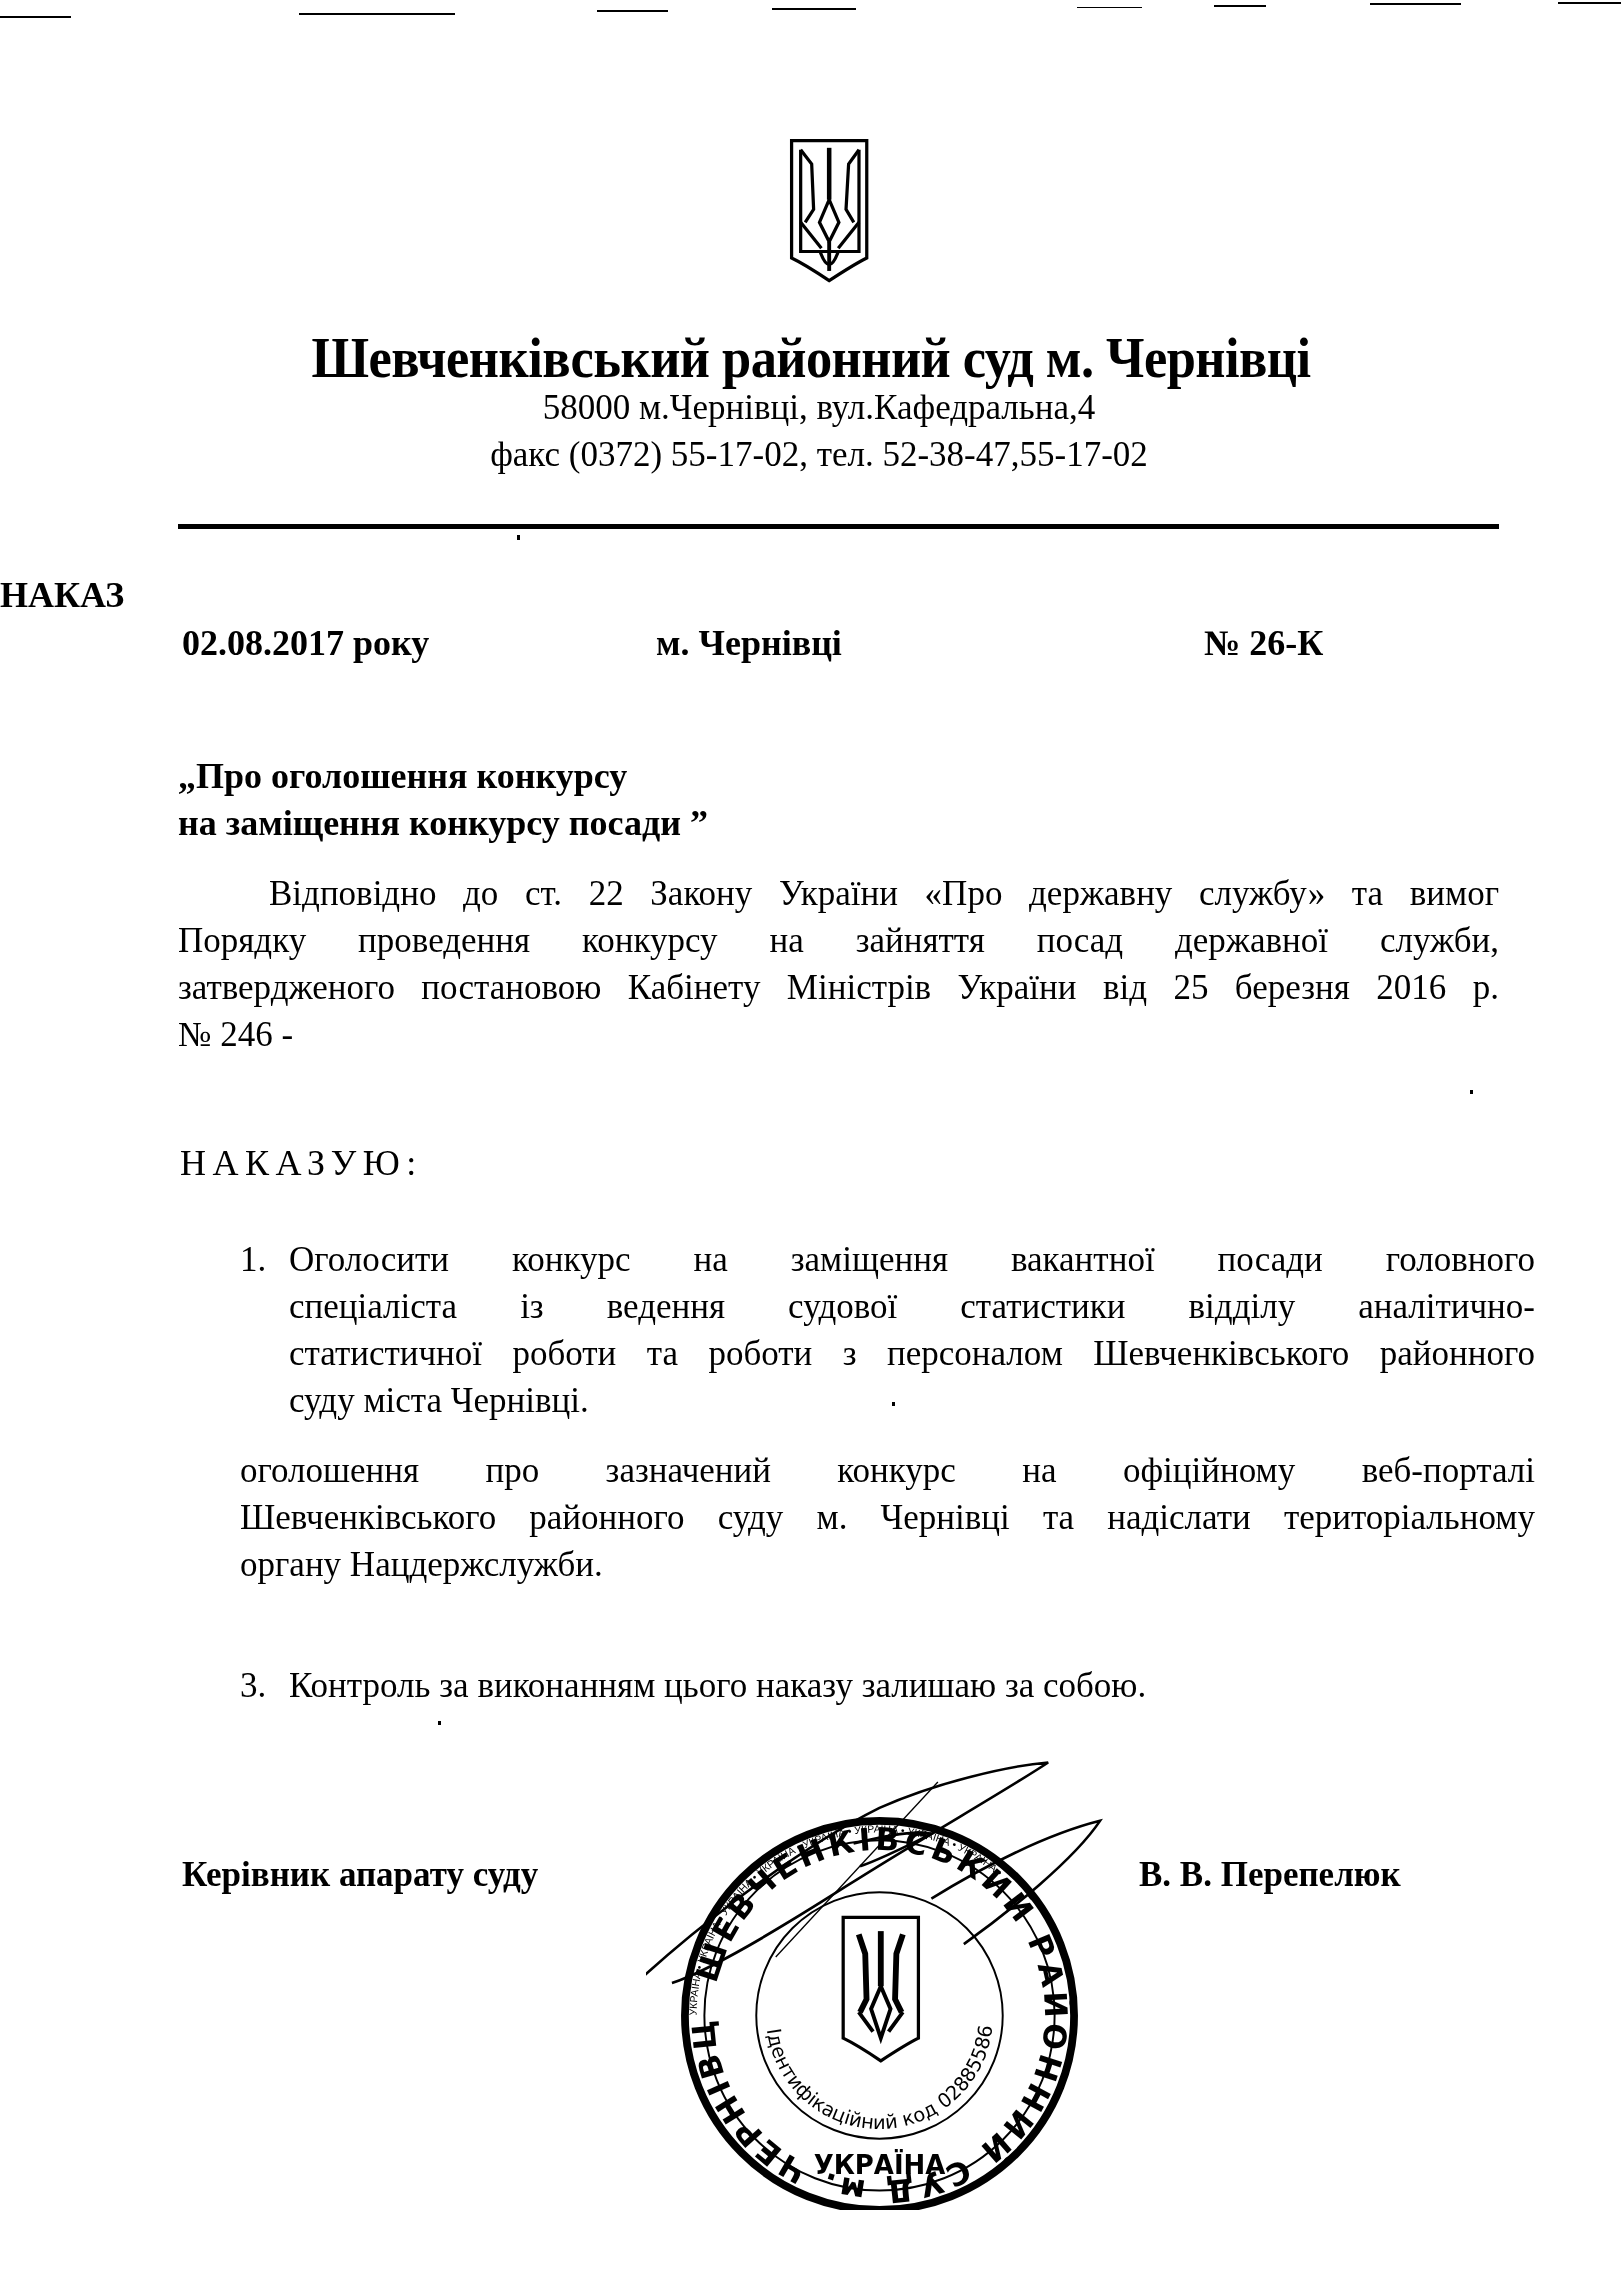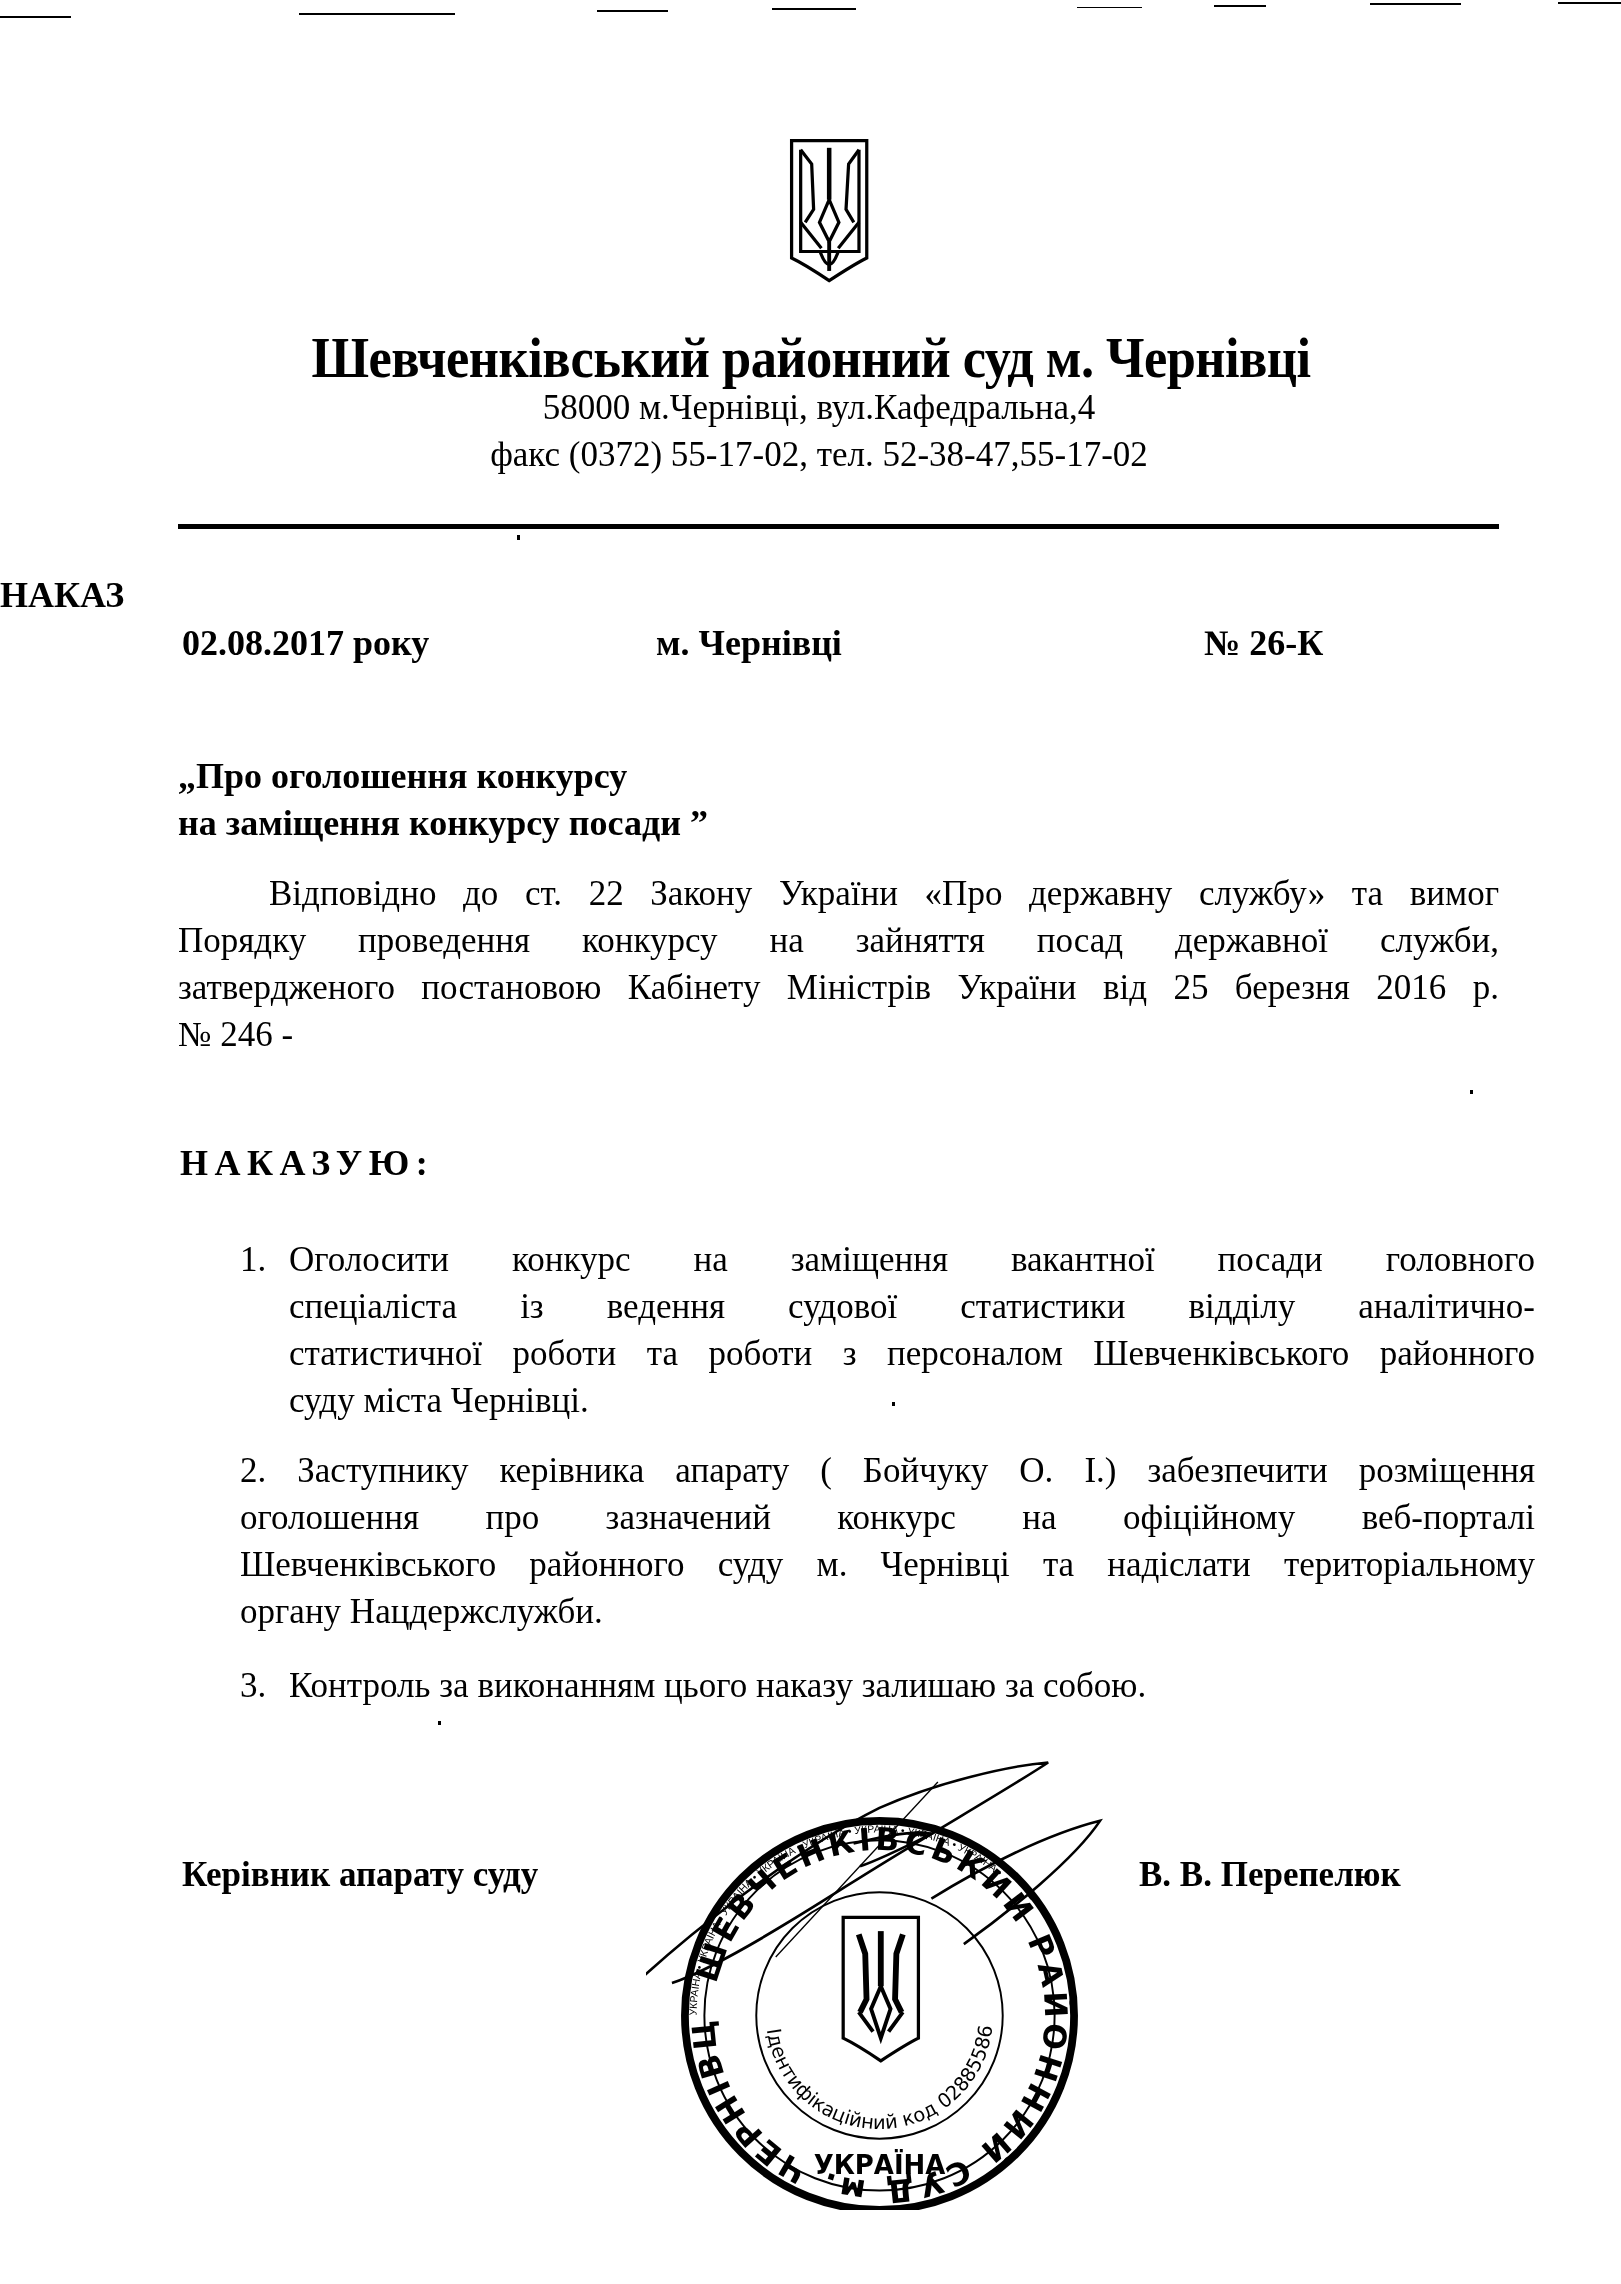--- a/index.html
+++ b/index.html
@@ -19,21 +19,21 @@
   .heading { left: 0; width: 1622px; top: 574px; font-size: 36px; font-weight: bold; }
   .date { left: 182px; top: 622px; font-size: 36px; font-weight: bold; }
   .city { left: 656px; top: 622px; font-size: 36px; font-weight: bold; }
   .num { left: 1204px; top: 622px; font-size: 36px; font-weight: bold; }
   .subject { left: 178px; top: 753px; font-size: 36px; font-weight: bold; line-height: 47px; }
   .para { position: absolute; font-size: 35px; line-height: 47px; text-align: justify; }
   .para .ln { display: block; text-align: justify; text-align-last: justify; white-space: nowrap; }
   .para .ln.last { text-align-last: left; }
   .p-intro { left: 178px; width: 1321px; top: 870px; }
   .p-intro .first { text-indent: 91px; }
-  .order-word { left: 180px; top: 1142px; font-size: 36px; font-weight: bold; letter-spacing: 6.5px; }
+  .order-word { left: 180px; top: 1142px; font-size: 36px; font-weight: normal; letter-spacing: 6.5px; }
   .item { position: absolute; font-size: 35px; line-height: 47px; }
   .item .numlbl { position: absolute; left: 0; top: 0; }
   .item .body { position: absolute; left: 49px; width: 1246px; }
   .item .body .ln { display: block; white-space: nowrap; text-align-last: justify; }
   .item .body .ln.last { text-align-last: left; }
   .item1 { left: 240px; top: 1236px; }
   .item2 { left: 240px; top: 1447px; }
   .item2 .body { left: 0; width: 1295px; }
   .item3 { left: 240px; top: 1662px; }
   .sig-title { left: 182px; top: 1855px; font-size: 35px; font-weight: bold; }
@@ -98,21 +98,20 @@
   <div class="body">
     <span class="ln">Оголосити  конкурс на заміщення вакантної посади головного</span>
     <span class="ln">спеціаліста із ведення судової статистики відділу аналітично-</span>
     <span class="ln">статистичної роботи та роботи з персоналом Шевченківського районного</span>
     <span class="ln last">суду міста Чернівці.</span>
   </div>
 </div>
 
 <div class="item item2">
   <div class="body">
-    <span class="ln">2. Заступнику керівника апарату ( Бойчуку О. І.) забезпечити розміщення</span>
     <span class="ln">оголошення про зазначений конкурс на офіційному веб-порталі</span>
     <span class="ln">Шевченківського районного суду м. Чернівці та надіслати територіальному</span>
     <span class="ln last">органу Нацдержслужби.</span>
   </div>
 </div>
 
 <div class="item item3">
   <span class="numlbl">3.</span>
   <div class="body">
     <span class="ln last">Контроль за виконанням цього наказу залишаю за собою.</span>

